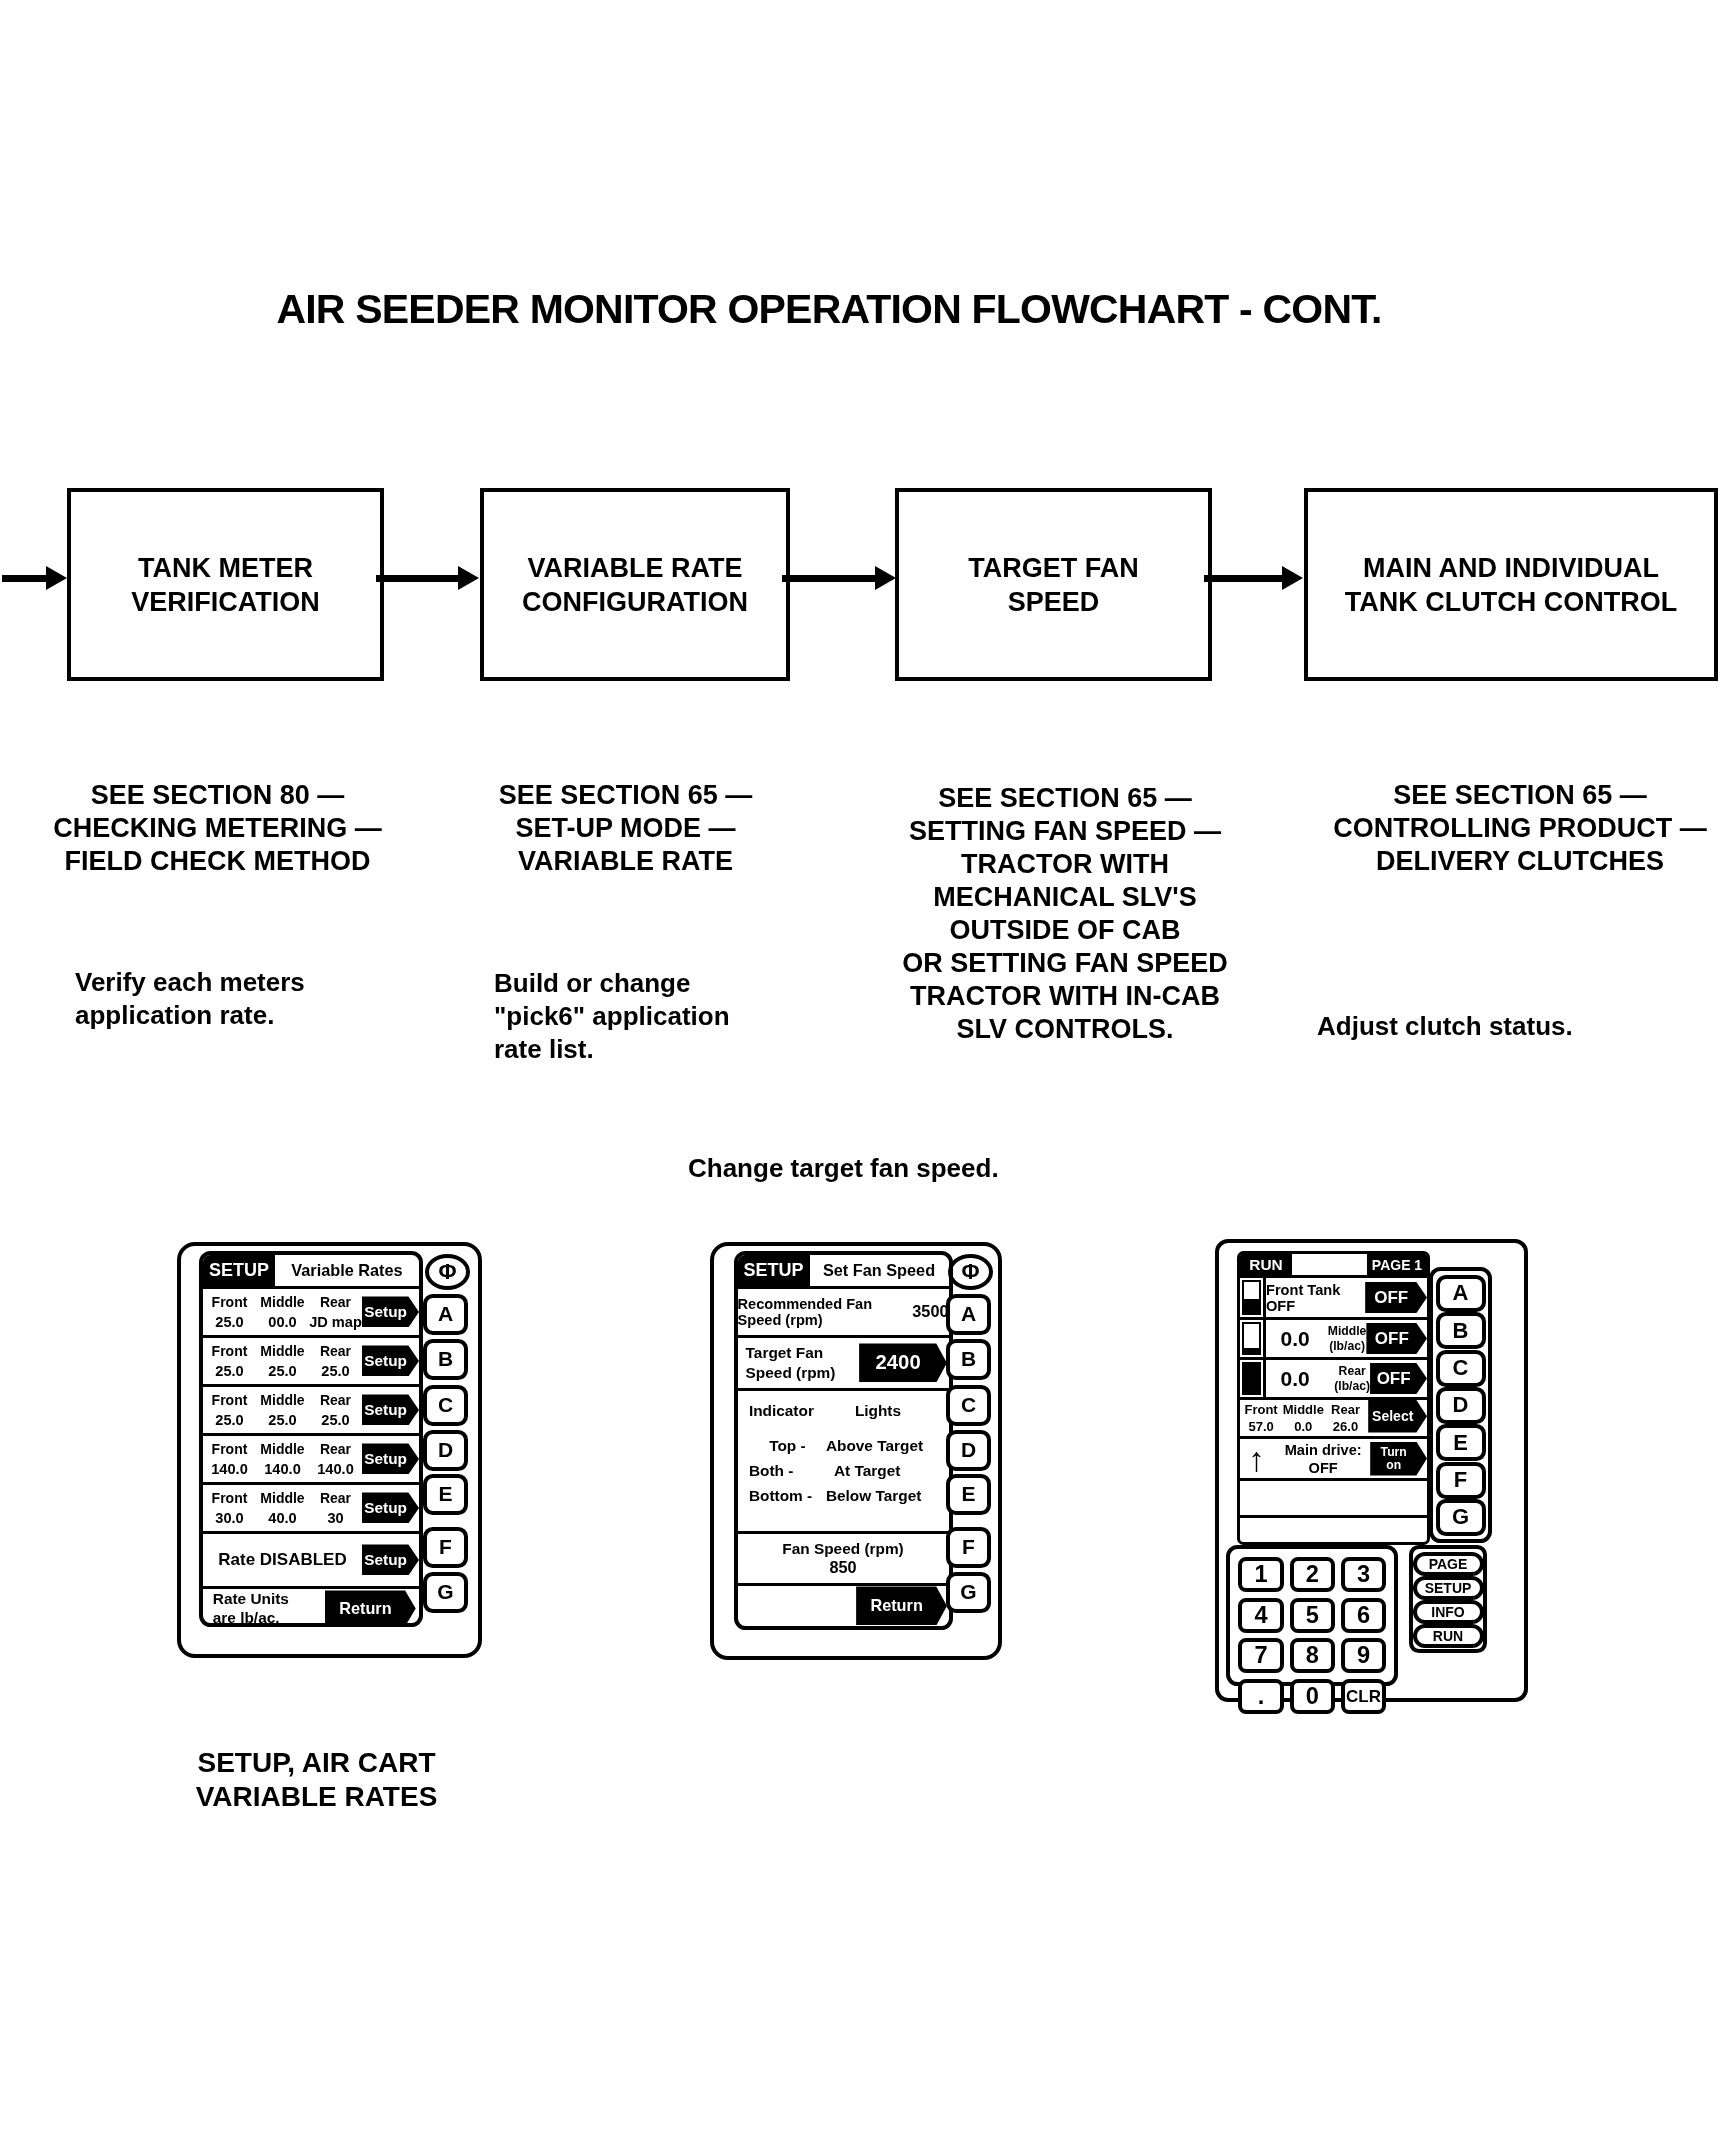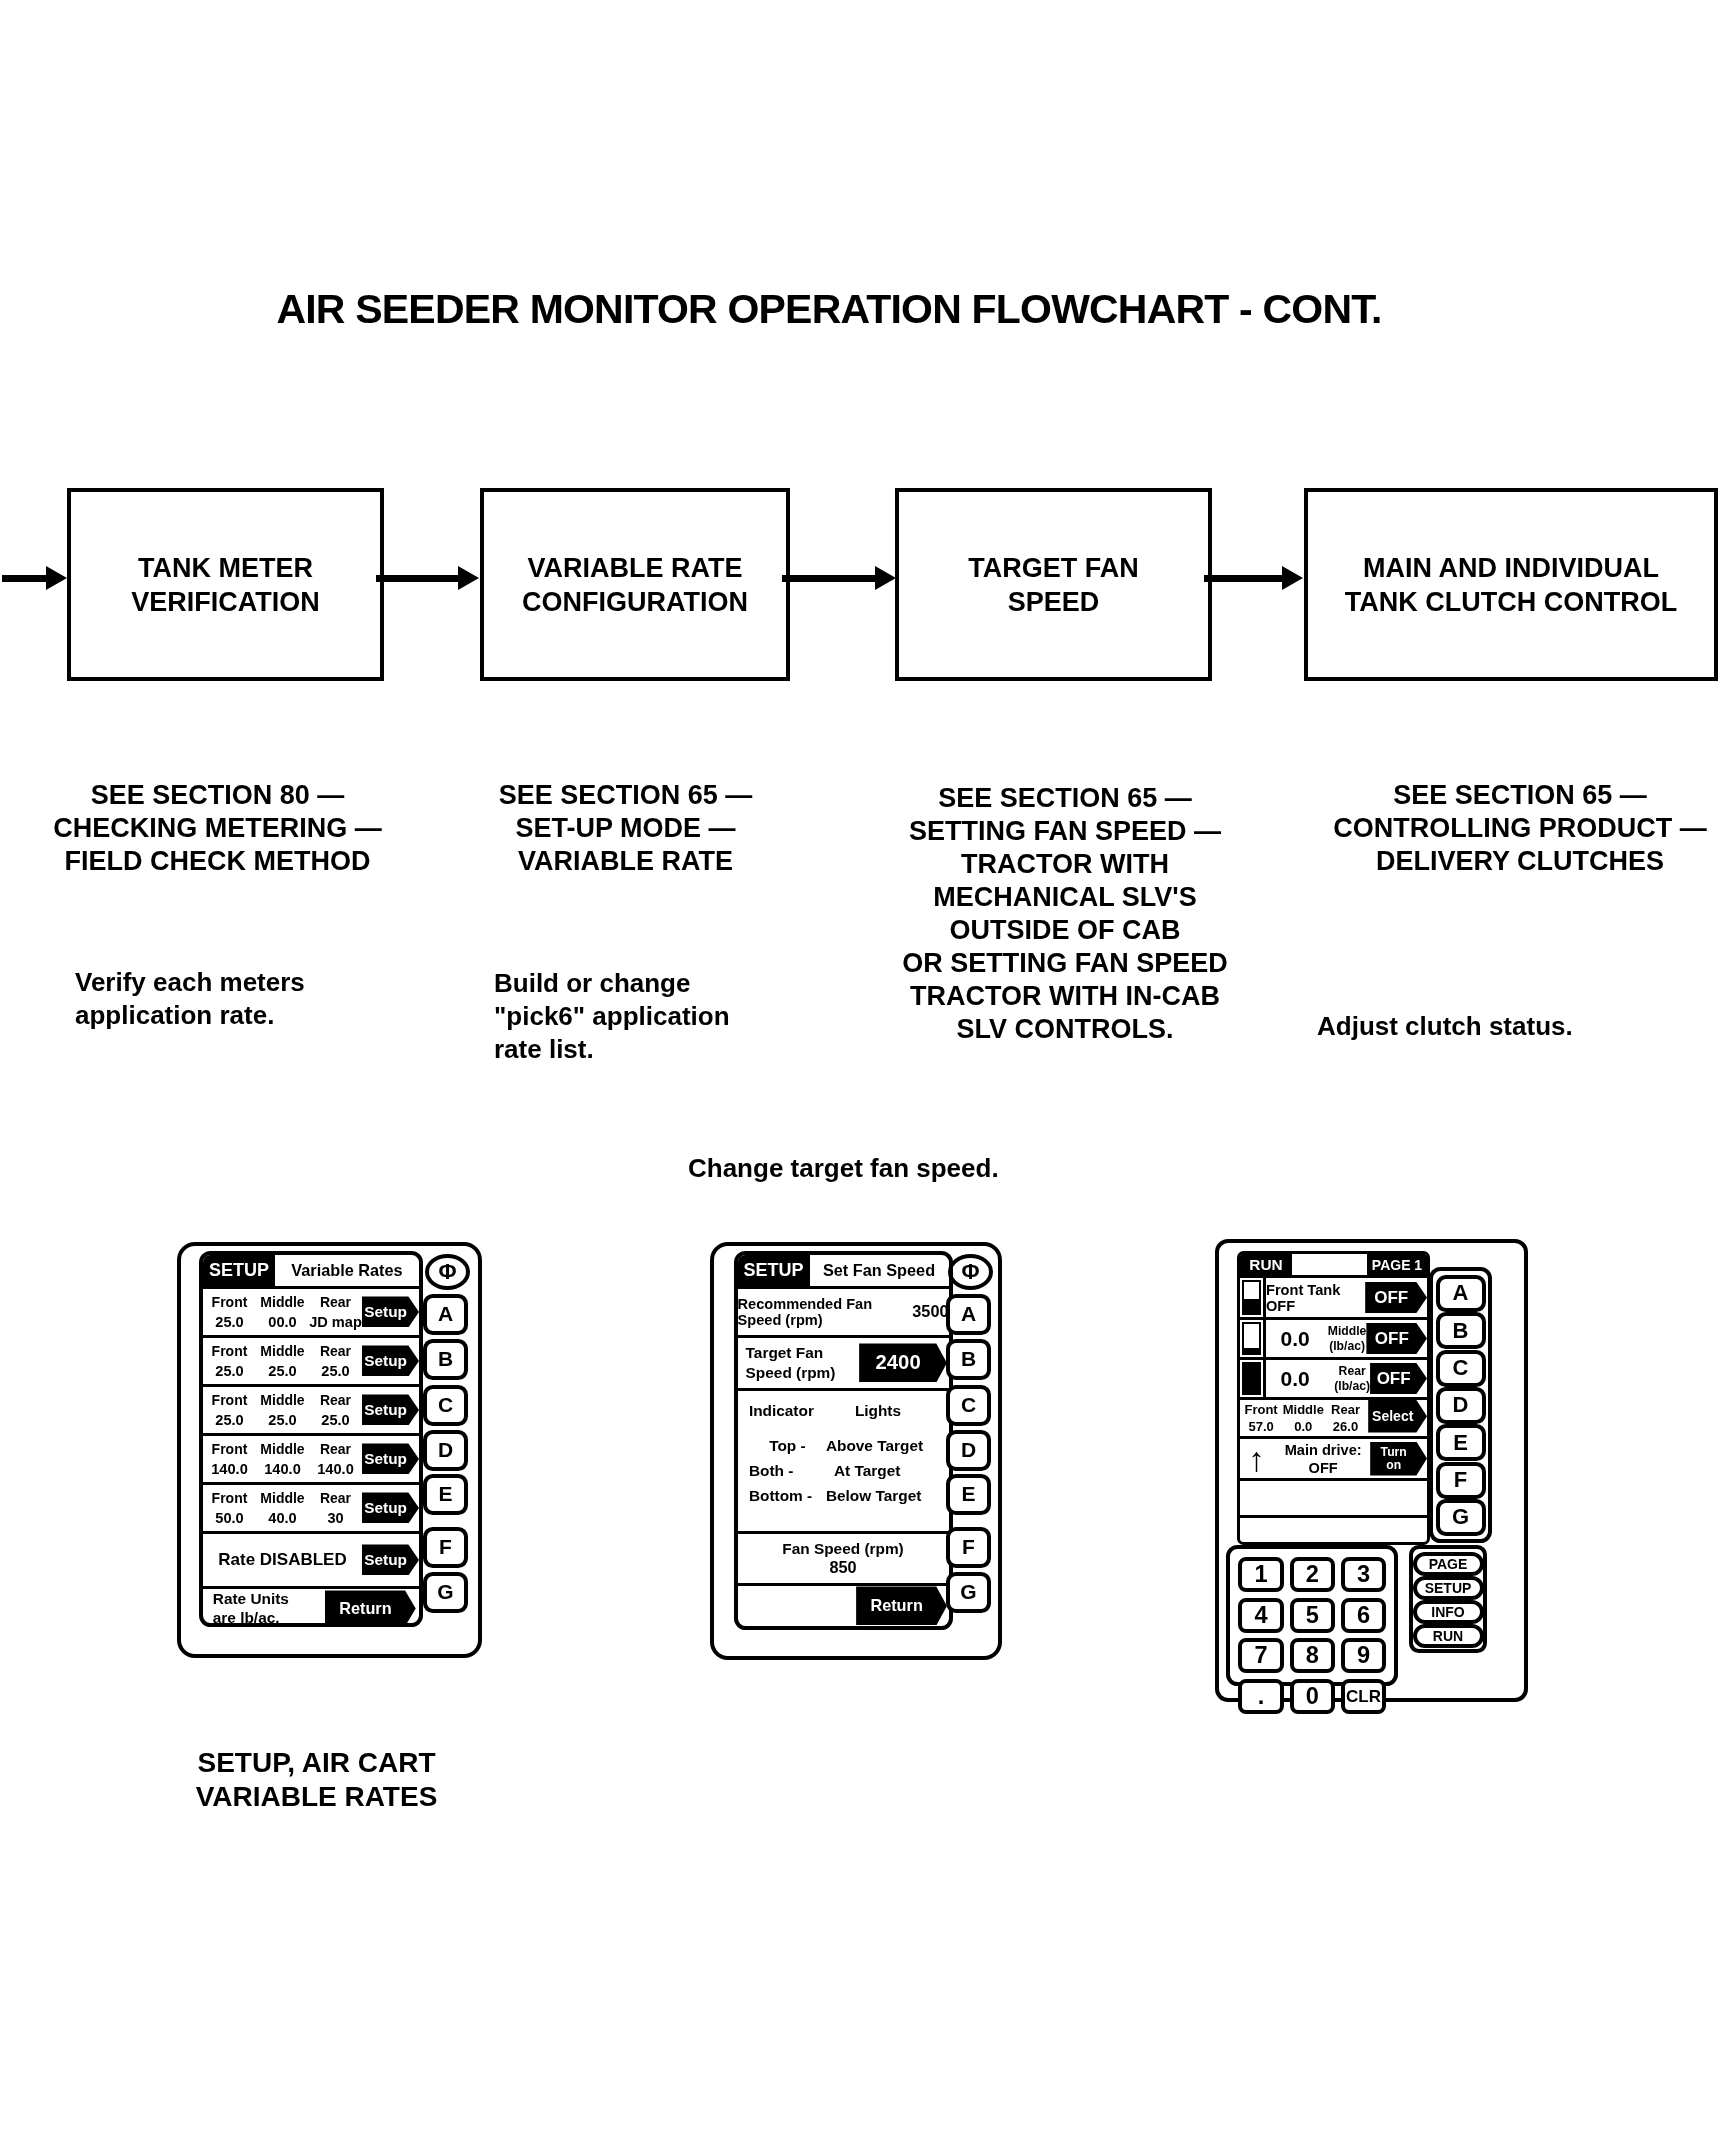--- a/index.html
+++ b/index.html
@@ -167,21 +167,21 @@
           </div>
       </div>
       <div class="vrow" style="height:46px;">
         <div class="rate-table">
           <div class="rline hdrline">
               <span>Front</span>
               <span>Middle</span>
               <span>Rear</span>
             </div>
           <div class="rline valline">
-              <span>50.0</span>
+              <span>30.0</span>
               <span>40.0</span>
               <span>30</span>
             </div>
         </div>
         <div class="ctr" style="width:57px;height:100%;">
             <div class="arrow-btn" style="width:52px;height:31px;font-size:15.4px;">Setup</div>
           </div>
       </div>
 
       <div class="vrow" style="height:52px;">

